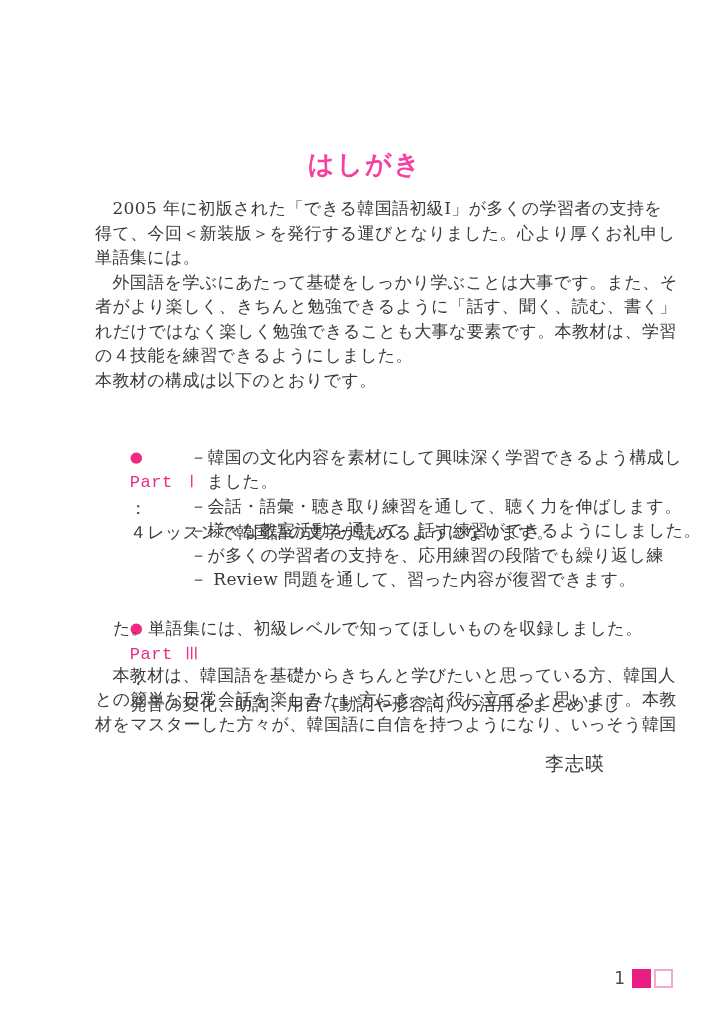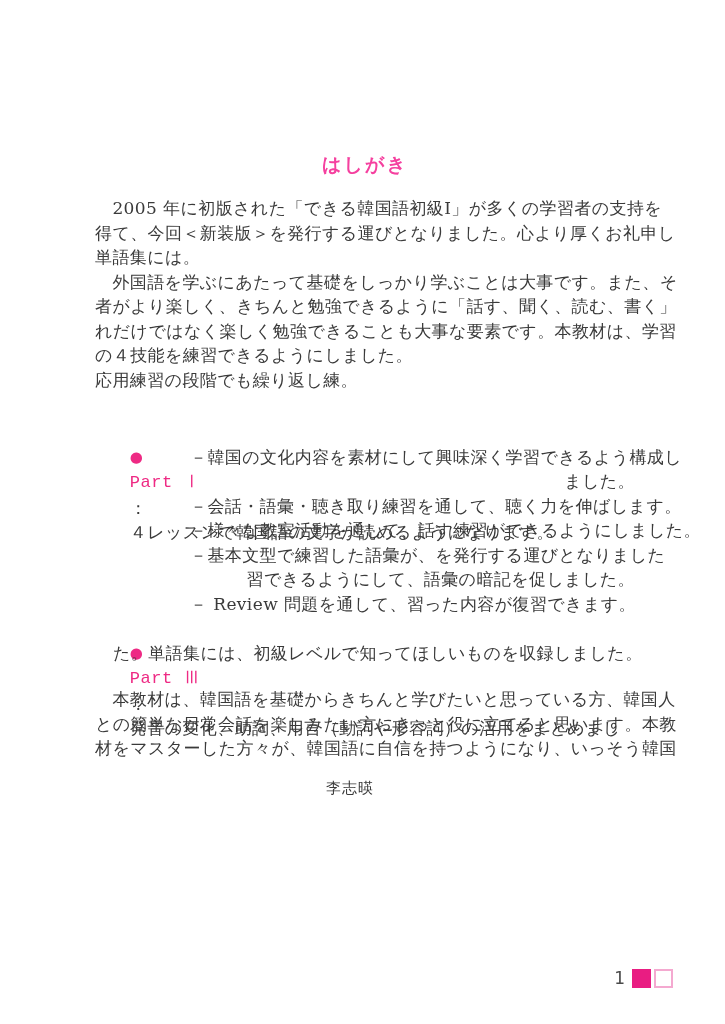--- a/index.html
+++ b/index.html
@@ -22,21 +22,21 @@
   }
   .content {
     position: absolute;
     left: 95px;
     top: 148px;
     width: 540px;
   }
   .title {
     font-family: "DejaVu Sans", "Liberation Sans", sans-serif;
     font-weight: bold;
-    font-size: 19px;
+    font-size: 26px;
     line-height: 32px;
     letter-spacing: 2px;
     color: var(--title);
     text-align: center;
     margin-bottom: 16px;
   }
   .line {
     font-size: 17px;
     line-height: 24.5px;
     height: 24.5px;
@@ -54,28 +54,28 @@
     vertical-align: 1px;
   }
   .part .plabel {
     color: var(--accent);
     letter-spacing: 0.5px;
     font-family: Liberation Mono, monospace;
   }
   .part .pcolon { color: var(--text); }
   .part .ptext { color: var(--text); }
   .sub-dash  { padding-left: 95px; }
-  .sub-cont  { padding-left: 112px; text-align: right; }
+  .sub-cont  { padding-left: 112px; }
   .sub-cont3 { padding-left: 18px; }
   .signature {
-    font-size: 15px;
+    font-size: 19px;
     line-height: 26px;
     letter-spacing: 1px;
     color: var(--text);
-    text-align: center;
+    text-align: right;
     padding-right: 30px;
   }
   .footer {
     position: absolute;
     right: 52px;
     bottom: 36px;
     display: flex;
     align-items: center;
   }
   .pagenum {
@@ -102,38 +102,37 @@
     <div class="title">はしがき</div>
 
     <div class="line">　2005 年に初版された「できる韓国語初級Ⅰ」が多くの学習者の支持を</div>
     <div class="line">得て、今回＜新装版＞を発行する運びとなりました。心より厚くお礼申し</div>
     <div class="line">単語集には。</div>
 
     <div class="line">　外国語を学ぶにあたって基礎をしっかり学ぶことは大事です。また、そ</div>
     <div class="line">者がより楽しく、きちんと勉強できるように「話す、聞く、読む、書く」</div>
     <div class="line">れだけではなく楽しく勉強できることも大事な要素です。本教材は、学習</div>
     <div class="line">の４技能を練習できるようにしました。</div>
-    <div class="line">応用練習の段階でも繰り返し練。</div>
+    <div class="line">本教材の構成は以下のとおりです。</div>
 
     <div class="spacer-a"></div>
 
     <div class="line part">
       <span class="bullet">●</span>
       <span class="plabel">Part Ⅰ</span>
       <span class="pcolon">：</span>
       <span class="ptext">４レッスンで韓国語の文字が読めるようになります。</span>
     </div>
 
 
     <div class="line sub-dash">－韓国の文化内容を素材にして興味深く学習できるよう構成し</div>
     <div class="line sub-cont">ました。</div>
     <div class="line sub-dash">－会話・語彙・聴き取り練習を通して、聴く力を伸ばします。</div>
     <div class="line sub-dash">－様々な教室活動を通して、話す練習ができるようにしました。</div>
-    <div class="line sub-dash">－基本文型で練習した語彙が、を発行する運びとなりました</div>
-    <div class="line sub-cont">習できるようにして、語彙の暗記を促しました。</div>
+    <div class="line sub-dash">－が多くの学習者の支持を、応用練習の段階でも繰り返し練</div>
     <div class="line sub-dash">－ Review 問題を通して、習った内容が復習できます。</div>
 
     <div class="line part">
       <span class="bullet">●</span>
       <span class="plabel">Part Ⅲ</span>
       <span class="pcolon">：</span>
       <span class="ptext">発音の変化、助詞、用言（動詞や形容詞）の活用をまとめまし</span>
     </div>
     <div class="line sub-cont3">た。単語集には、初級レベルで知ってほしいものを収録しました。</div>
 

